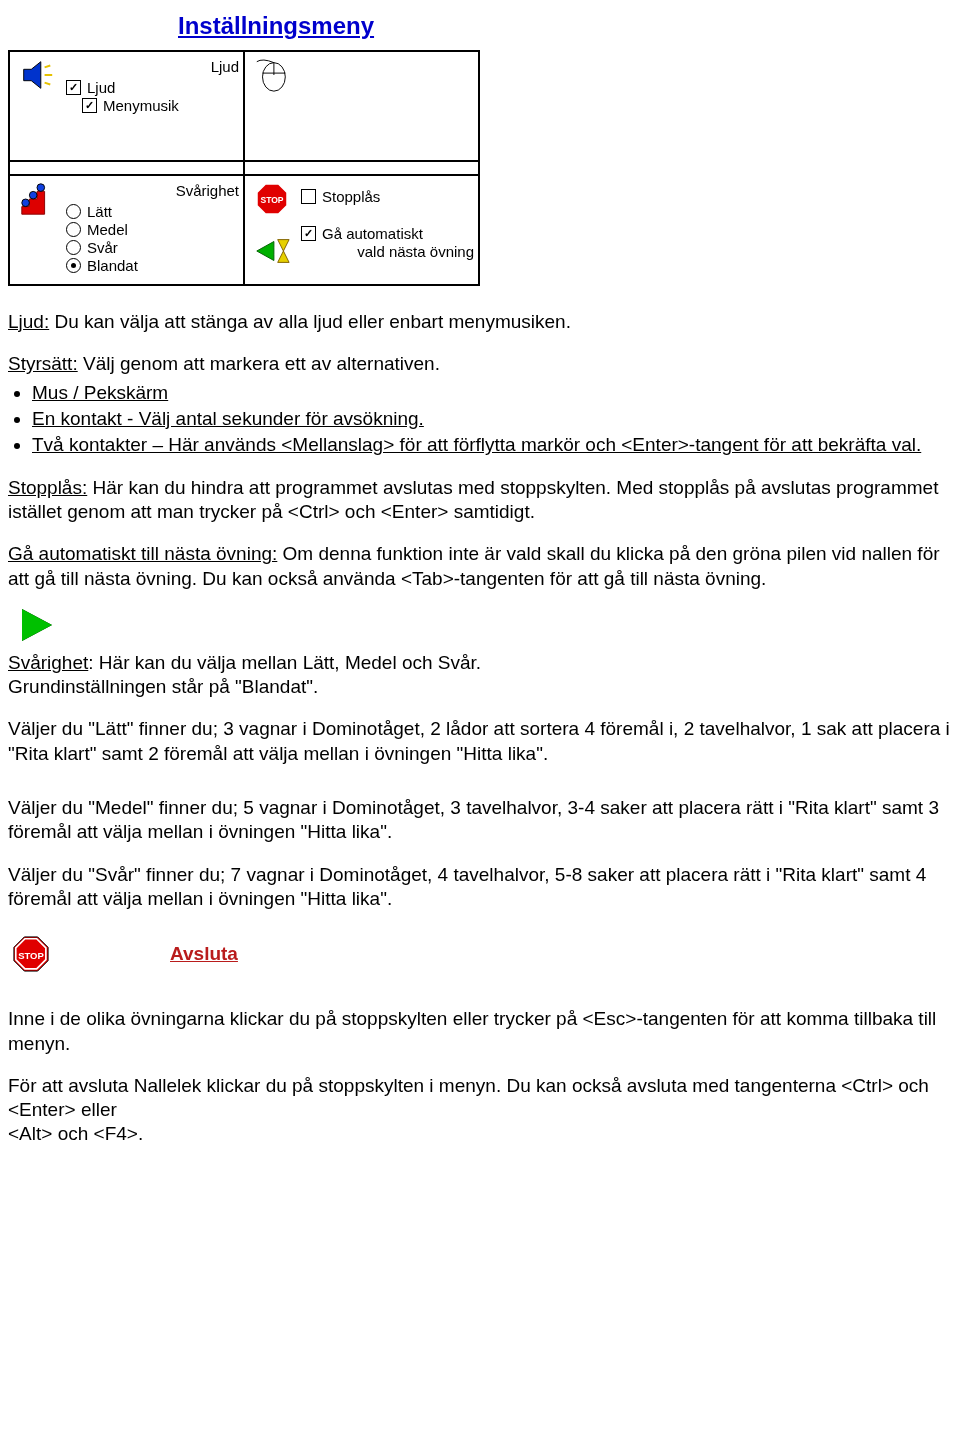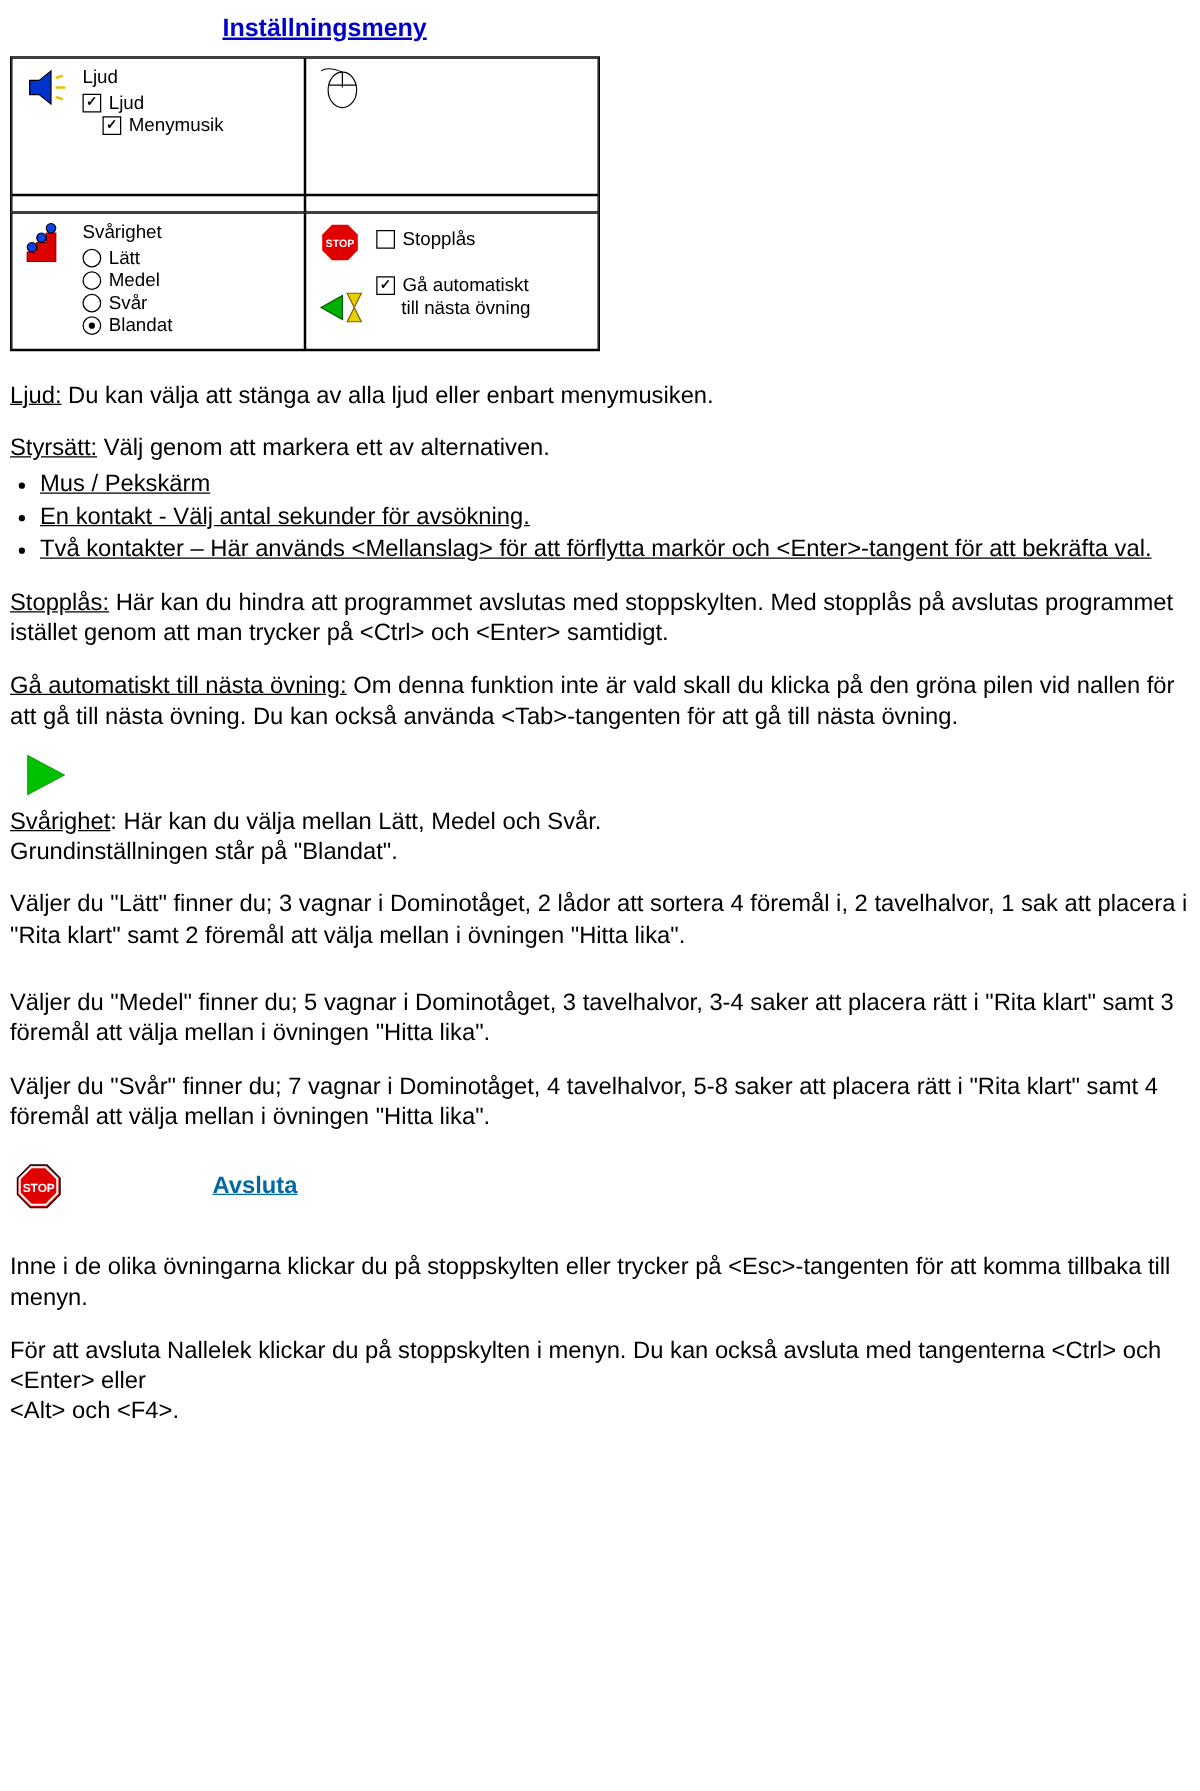--- a/index.html
+++ b/index.html
@@ -10,38 +10,39 @@
     color: #000;
     background: #fff;
     width: 944px;
   }
   .title {
     color: #0000cc;
     font-weight: bold;
     text-decoration: underline;
     margin-left: 170px;
     margin-bottom: 10px;
-    font-size: 20px;
+    font-size: 24px;
   }
   .panel-grid {
     display: grid;
     grid-template-columns: 235px 235px;
     border: 1px solid #000;
     width: 470px;
     margin-bottom: 24px;
   }
   .panel-cell {
     border: 1px solid #000;
     padding: 4px;
     font-size: 15px;
     position: relative;
     min-height: 110px;
     box-sizing: border-box;
     display: flex;
     align-items: flex-start;
+    text-align: right;
   }
   .icon-col {
     width: 46px;
     display: flex;
     flex-direction: column;
     align-items: center;
     gap: 14px;
   }
   .content-col {
     flex: 1;
@@ -95,21 +96,21 @@
     margin: 8px 0 8px 14px;
     filter: drop-shadow(0 0 0.5px #000);
   }
   .stop-sign {
     width: 38px; height: 38px;
     position: relative;
     margin: 6px 0 6px 4px;
   }
   .stop-sign svg { width: 100%; height: 100%; }
   .avsluta-row { display: flex; align-items: center; gap: 120px; margin: 10px 0 28px 0;}
-  .avsluta-title { color: #0369a1; font-weight: bold; text-decoration: underline; text-align: center;}
+  .avsluta-title { color: #b91c1c; font-weight: bold; text-decoration: underline; text-align: center;}
   .speaker-icon, .mouse-icon, .stairs-icon, .stopicon, .hourglass-icon {
     width: 40px; height: 38px;
   }
 </style>
 </head>
 <body>
 
 <div class="title">Inställningsmeny</div>
 
 <div class="panel-grid">
@@ -190,21 +191,21 @@
     <div class="content-col">
       <div class="opt" style="margin-top:8px">
           <span class="cb"></span>
           <span>Stopplås</span>
         </div>
       <div style="height:18px"></div>
       <div class="opt">
           <span class="cb checked"></span>
           <span>Gå automatiskt</span>
         </div>
-      <div style="margin-left:20px">till nästa övning</div>
+      <div style="margin-left:20px">vald nästa övning</div>
     </div>
   </div>
 </div>
 
 <div class="section">
   <span class="lead">Ljud:</span><span> Du kan välja att stänga av alla ljud eller enbart menymusiken.</span>
 </div>
 
 <div class="section">
   <span class="lead">Styrsätt:</span><span> Välj genom att markera ett av alternativen.</span>

